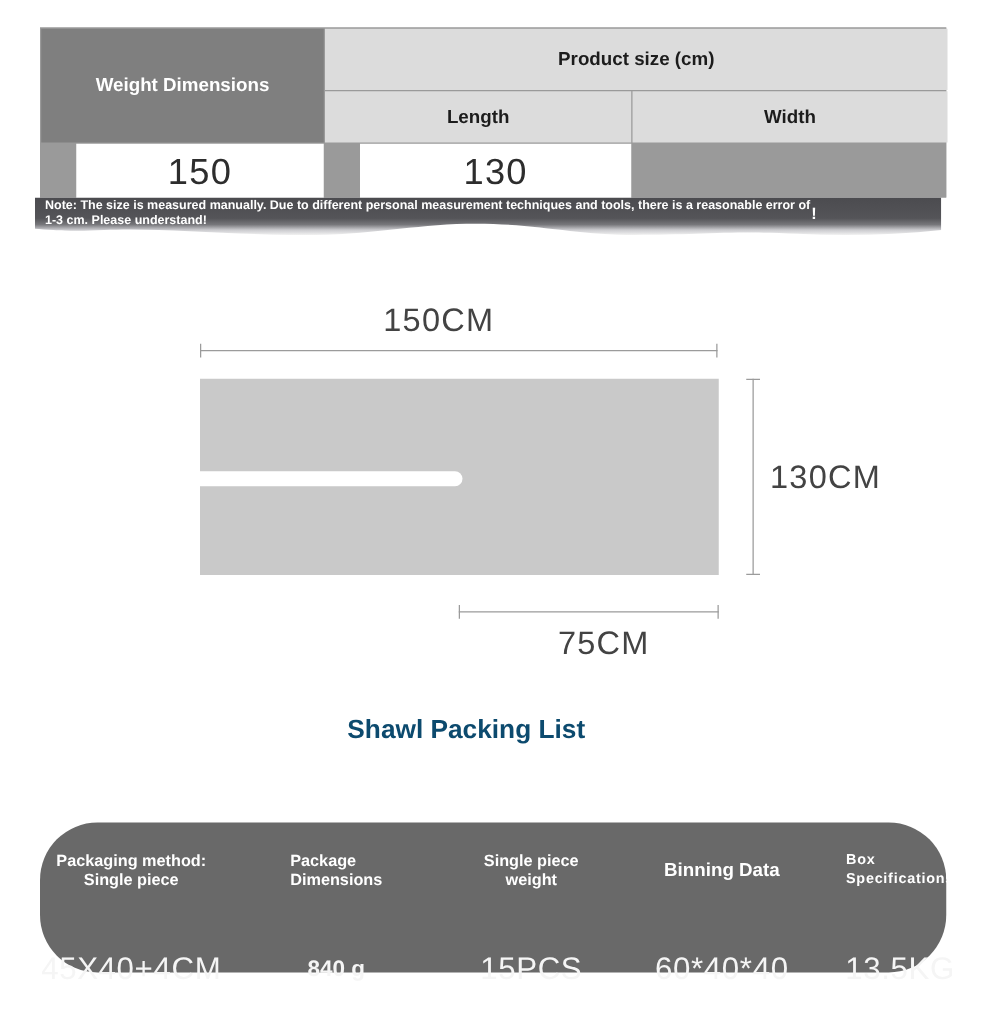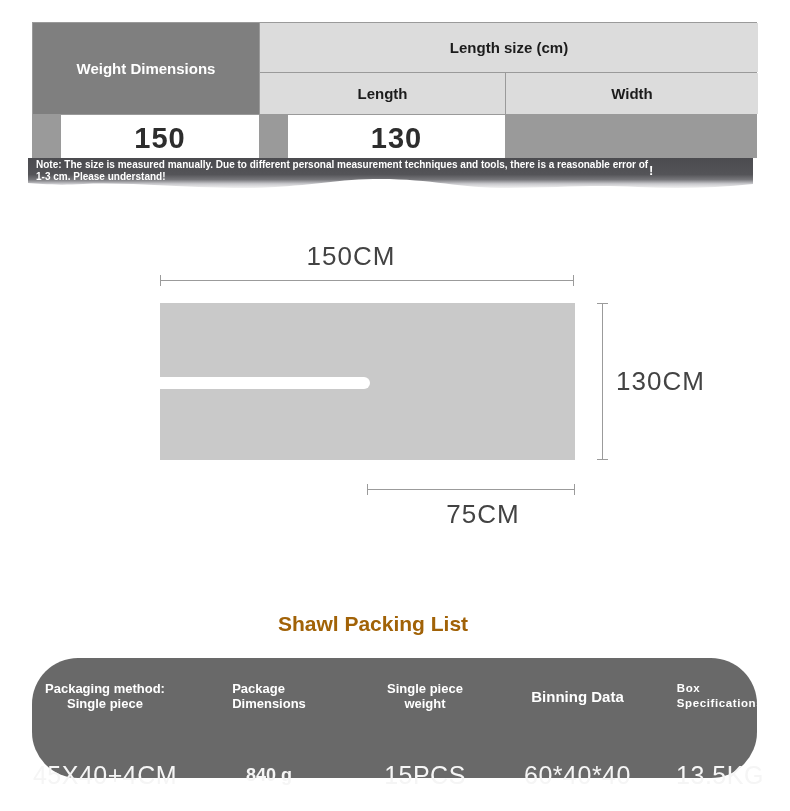--- a/index.html
+++ b/index.html
@@ -15,21 +15,21 @@
     background:#9a9a9a;border:1px solid #9a9a9a;gap:1px;
     box-sizing:border-box;
   }
   #size-table .cell{display:flex;align-items:center;justify-content:center;}
   .cell-corner{grid-row:1 / span 2;grid-column:1;background:#7f7f7f;color:#ffffff;
     font-weight:bold;font-size:15px;}
   .cell-group{grid-row:1;grid-column:2 / span 2;background:#dcdcdc;color:#1c1c1c;
     font-weight:bold;font-size:15px;}
   .cell-colhead{background:#dcdcdc;color:#1c1c1c;font-weight:bold;font-size:15px;}
   .cell-sizename{background:#e3e3e3;color:#111111;font-weight:bold;font-size:17px;}
-  .cell-value{background:#ffffff;color:#2d2d2d;font-size:29px;font-weight:700;letter-spacing:1px;margin-left:28px;}
+  .cell-value{background:#ffffff;color:#2d2d2d;font-size:29px;font-weight:400;letter-spacing:1px;margin-left:28px;}
 
   
   #note-strip{position:absolute;left:28px;top:158px;width:725px;height:34px;}
   #note-strip svg{position:absolute;left:0;top:0;}
   #note-text{position:absolute;left:8px;top:1px;width:640px;color:#ffffff;
     font-size:10px;font-weight:bold;line-height:11.5px;}
   #note-bang{position:absolute;left:621px;top:5px;color:#ffffff;font-size:13px;font-weight:bold;}
 
   
   .dim-label{position:absolute;color:#434343;font-size:26px;letter-spacing:1px;font-weight:300;white-space:nowrap;}
@@ -37,22 +37,22 @@
   .dim-h::before,.dim-h::after{content:"";position:absolute;top:-6px;width:1px;height:11px;background:#9b9b9b;}
   .dim-h::before{left:0;} .dim-h::after{right:0;}
   .dim-v{position:absolute;width:0;border-left:1px solid #9b9b9b;}
   .dim-v::before,.dim-v::after{content:"";position:absolute;left:-6px;width:11px;height:1px;background:#9b9b9b;}
   .dim-v::before{top:0;} .dim-v::after{bottom:0;}
   #shawl-rect{position:absolute;left:160px;top:303px;width:415px;height:157px;background:#c9c9c9;}
   #shawl-slit{position:absolute;left:0;top:74px;width:210px;height:12px;background:#ffffff;
     border-radius:0 6px 6px 0;}
 
   
-  #packing-title{position:absolute;left:373px;top:612px;transform:translateX(-50%);
-    color:#a16207;font-size:21px;font-weight:bold;white-space:nowrap;}
+  #packing-title{position:absolute;left:373px;top:572px;transform:translateX(-50%);
+    color:#0c4a6e;font-size:21px;font-weight:bold;white-space:nowrap;}
   #packing-table{
     position:absolute;left:32px;top:658px;width:725px;height:120px;
     background:#696969;border-radius:46px;
     display:grid;
     grid-template-columns:146px 122px 130px 115px 110px 102px;
     grid-template-rows:62px 58px;
     color:#ffffff;
     gap:30px;
   }
   #packing-table .pcell{display:flex;align-items:center;justify-content:center;text-align:center;}
@@ -65,21 +65,21 @@
   #packing-table .pval.bold-small{font-size:18px;font-weight:bold;letter-spacing:0;}
   #packing-table .pval.bold-two{font-size:15px;font-weight:bold;line-height:18px;letter-spacing:0;}
 </style>
 </head>
 <body>
 
 <div id="page">
 
   <div id="size-table">
     <div class="cell cell-corner">Weight Dimensions</div>
-    <div class="cell cell-group">Length size (cm)</div>
+    <div class="cell cell-group">Product size (cm)</div>
     <div class="cell cell-colhead">Length</div>
     <div class="cell cell-colhead">Width</div>
     <div class="cell cell-value">150</div>
     <div class="cell cell-value">130</div>
   </div>
 
   <div id="note-strip">
     <svg width="725" height="34" viewBox="0 0 725 34">
       <defs>
         <linearGradient id="metal" x1="0" y1="0" x2="0" y2="1">

